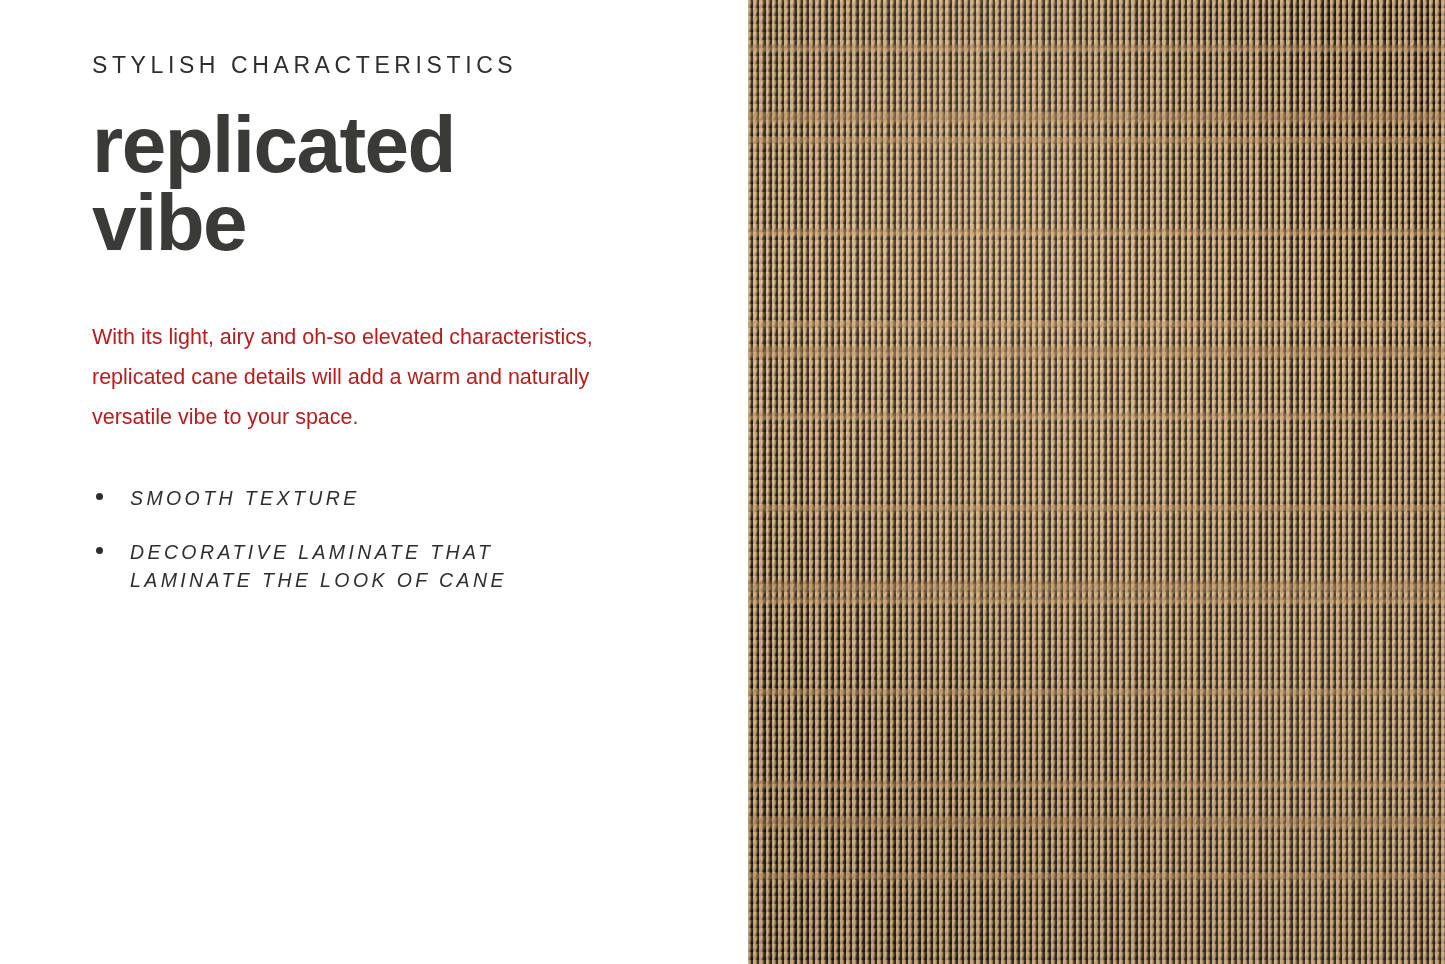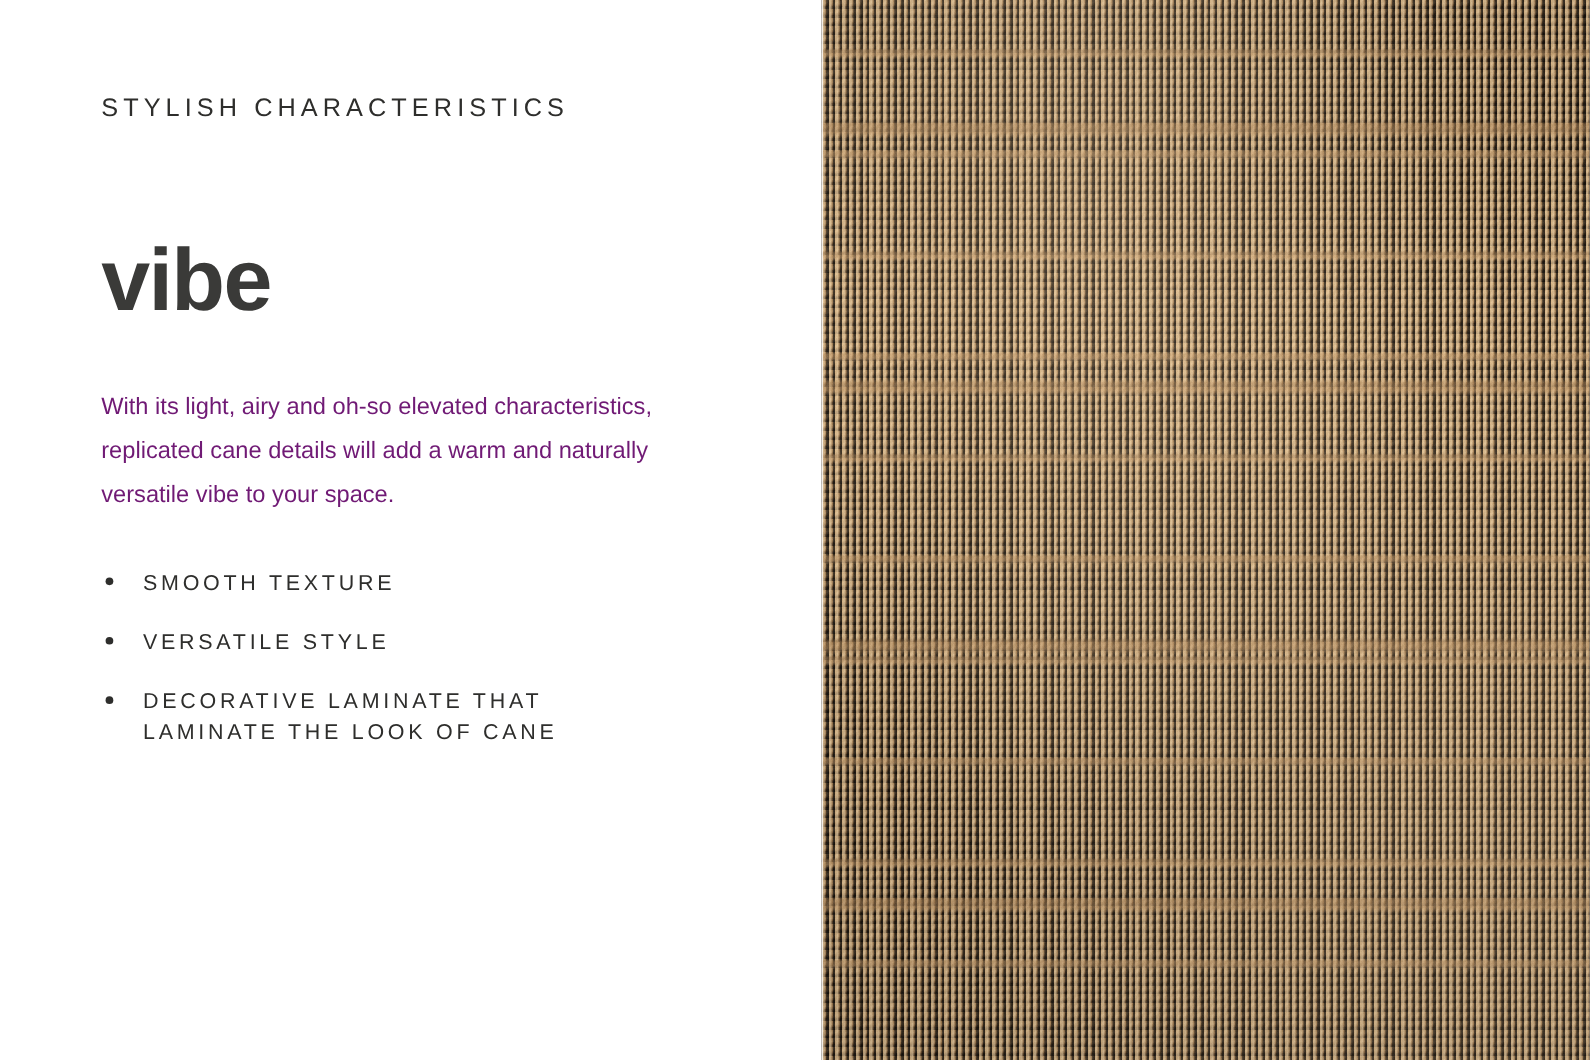--- a/index.html
+++ b/index.html
@@ -25,21 +25,21 @@
     width: 747px;
     height: 964px;
     background: #ffffff;
     box-sizing: border-box;
     padding: 0;
     flex: 0 0 747px;
   }
   .content {
     position: absolute;
     left: 92px;
-    top: 84px;
+    top: 52px;
     width: 570px;
   }
   .eyebrow {
     font-size: 23px;
     letter-spacing: 4.6px;
     color: #2e2e2c;
     font-weight: 400;
     margin: 0 0 26px 0;
     line-height: 1.2;
   }
@@ -49,21 +49,21 @@
     font-weight: 700;
     color: #3a3a38;
     margin: 0;
     letter-spacing: -1.5px;
     max-width: 470px;
   }
   .body-copy {
     margin: 56px 0 0 0;
     font-size: 21.5px;
     line-height: 1.85;
-    color: #701a75;
+    color: #b91c1c;
     font-weight: 400;
     max-width: 560px;
   }
   .feature-list {
     list-style: none;
     margin: 46px 0 0 0;
     padding: 0;
   }
   .feature-list li {
     position: relative;
@@ -80,20 +80,21 @@
     left: 4px;
     top: 9px;
     width: 7px;
     height: 7px;
     border-radius: 50%;
     background: #2e2e2c;
   }
   .feature-list li .txt {
     display: block;
     max-width: 450px;
+    font-style: italic;
   }
 
   
   .right-panel {
     position: relative;
     width: 698px;
     height: 964px;
     flex: 0 0 698px;
     overflow: hidden;
     background: #3a2d1e;
@@ -186,34 +187,30 @@
 <body>
 
 <div class="page">
 
   <div class="left-panel">
     <div class="content">
 
       <div class="eyebrow">STYLISH CHARACTERISTICS</div>
 
       <h1 class="headline">
-        <br>
+        <span>replicated</span><br>
         <span>vibe</span>
       </h1>
 
       <p class="body-copy">With its light, airy and oh-so elevated characteristics, replicated cane details will add a warm and naturally versatile vibe to your space.</p>
 
       <ul class="feature-list">
         <li>
           <span class="bullet"></span>
           <span class="txt">SMOOTH TEXTURE</span>
-        </li>
-        <li>
-          <span class="bullet"></span>
-          <span class="txt">VERSATILE STYLE</span>
         </li>
         <li>
           <span class="bullet"></span>
           <span class="txt">DECORATIVE LAMINATE THAT LAMINATE THE LOOK OF CANE</span>
         </li>
       </ul>
 
     </div>
   </div>
 

